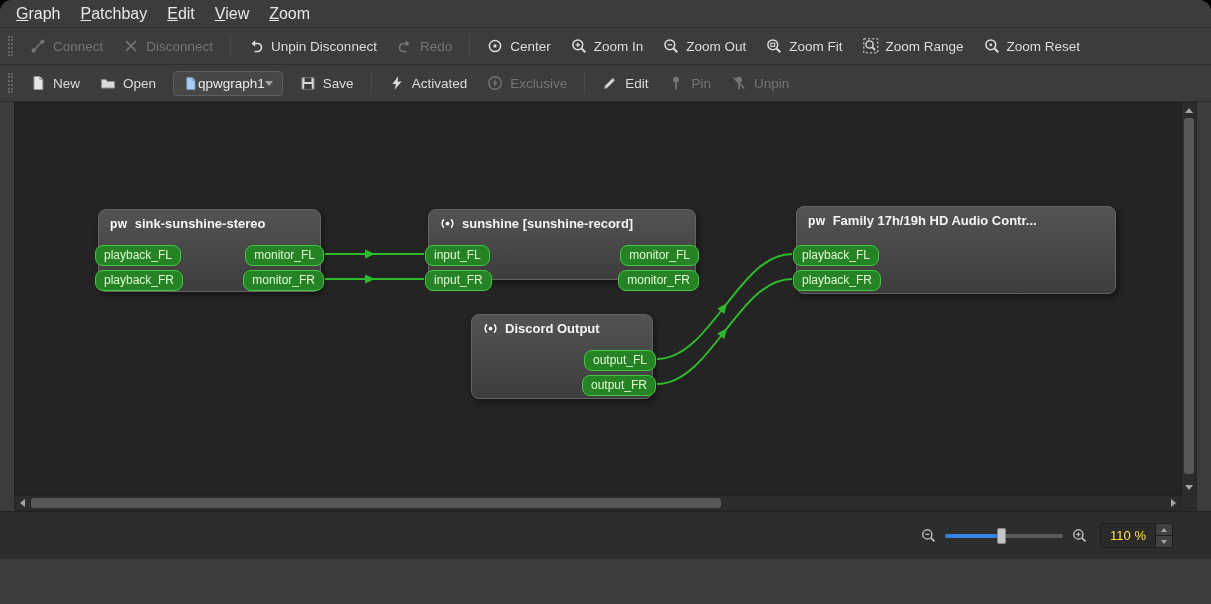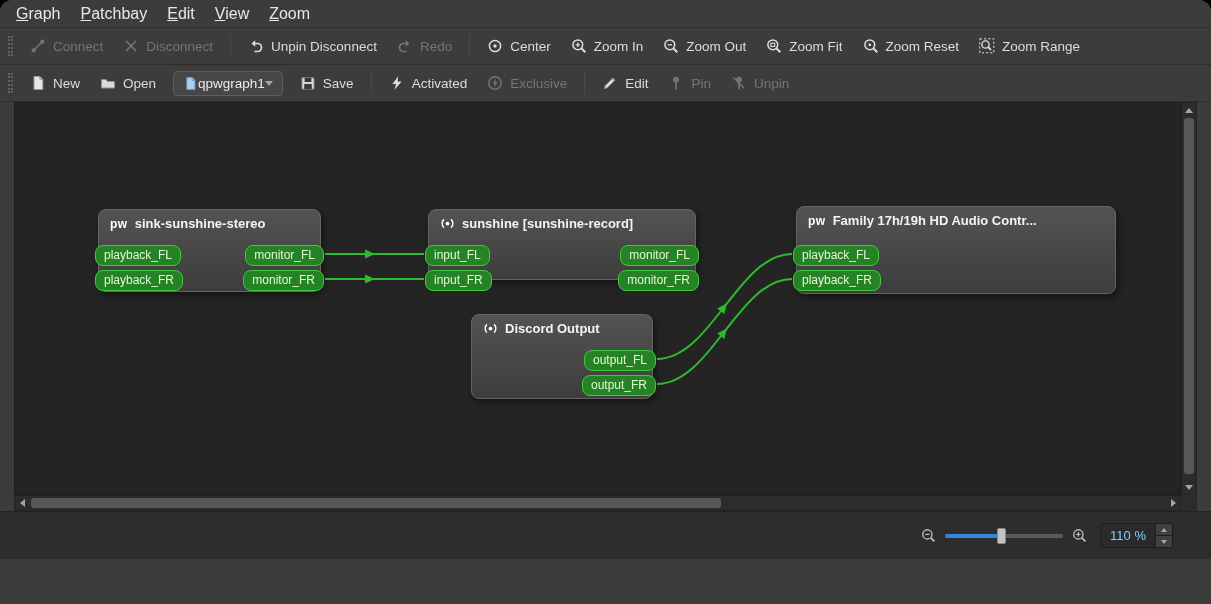--- a/index.html
+++ b/index.html
@@ -85,21 +85,21 @@
   .hthumb { position:absolute; top:2px; left:16px; width:690px; height:10px; background:#585858; border-radius:3px; }
   
   .statusbar { height:48px; background:#2d2d2d; border-top:1px solid #232323;
     display:flex; align-items:center; justify-content:flex-end; gap:9px; padding-right:38px; flex:0 0 auto; }
   .zoom-slider { position:relative; width:118px; height:4px; background:#5a5a5a; border-radius:2px; }
   .zs-fill { position:absolute; left:0; top:0; width:56px; height:4px; background:#3584e4; border-radius:2px; }
   .zs-thumb { position:absolute; left:52px; top:-6px; width:9px; height:16px;
     background:#c4c4c4; border:1px solid #8b8b8b; border-radius:2px; }
   .zoom-spin { display:flex; align-items:stretch; background:#2a2a2a; border:1px solid #1e1e1e;
     border-radius:3px; overflow:hidden; margin-left:4px; }
-  .zs-value { padding:4px 9px; font-size:13px; color:#7dd3fc; min-width:44px; text-align:left; }
+  .zs-value { padding:4px 9px; font-size:13px; color:#fde047; min-width:44px; text-align:left; }
   .zs-arrows { display:flex; flex-direction:column; width:17px; border-left:1px solid #1e1e1e; }
   .zs-up, .zs-down { flex:1; display:flex; align-items:center; justify-content:center; background:#414141; }
   .zs-up { border-bottom:1px solid #1e1e1e; }
   .zs-up .tri-up { border-bottom-width:4px; border-left-width:3.5px; border-right-width:3.5px; }
   .zs-down .tri-down { border-top-width:4px; border-left-width:3.5px; border-right-width:3.5px; }
 </style>
 </head>
 <body>
 
 <div class="window">
@@ -192,34 +192,34 @@
       <svg width="16" height="16" viewBox="0 0 16 16">
           <circle cx="6.8" cy="6.8" r="4.9" stroke="currentColor" stroke-width="1.5" fill="none"></circle>
           <path d="M10.5 10.5 L14.3 14.3" stroke="currentColor" stroke-width="2"></path>
           <rect x="4.9" y="5.2" width="3.8" height="3.2" stroke="currentColor" stroke-width="1.1" fill="none"></rect>
         </svg>
       <span>Zoom Fit</span>
     </button>
 
     <button class="tbtn">
       <svg width="16" height="16" viewBox="0 0 16 16">
+          <rect x="0.8" y="0.8" width="14" height="14" stroke="currentColor" stroke-width="1" stroke-dasharray="2.2 2" fill="none"></rect>
+          <circle cx="6.5" cy="6.5" r="3.6" stroke="currentColor" stroke-width="1.4" fill="none"></circle>
+          <path d="M9.2 9.2 L12 12" stroke="currentColor" stroke-width="1.8"></path>
+        </svg>
+      <span>Zoom Range</span>
+    </button>
+
+    <button class="tbtn">
+      <svg width="16" height="16" viewBox="0 0 16 16">
           <circle cx="6.8" cy="6.8" r="4.9" stroke="currentColor" stroke-width="1.5" fill="none"></circle>
           <path d="M10.5 10.5 L14.3 14.3" stroke="currentColor" stroke-width="2"></path>
           <circle cx="6.8" cy="6.8" r="1.4" fill="currentColor"></circle>
         </svg>
       <span>Zoom Reset</span>
-    </button>
-
-    <button class="tbtn">
-      <svg width="16" height="16" viewBox="0 0 16 16">
-          <rect x="0.8" y="0.8" width="14" height="14" stroke="currentColor" stroke-width="1" stroke-dasharray="2.2 2" fill="none"></rect>
-          <circle cx="6.5" cy="6.5" r="3.6" stroke="currentColor" stroke-width="1.4" fill="none"></circle>
-          <path d="M9.2 9.2 L12 12" stroke="currentColor" stroke-width="1.8"></path>
-        </svg>
-      <span>Zoom Range</span>
     </button>
   </div>
 
   <div class="toolbar">
     <span class="thandle"></span>
 
     <button class="tbtn">
       <svg width="16" height="16" viewBox="0 0 16 16">
           <path d="M4 1.5 H9.8 L12.8 4.5 V14.5 H4 Z" fill="#e6e6e6" stroke="#9a9a9a" stroke-width="1"></path>
           <path d="M9.8 1.5 V4.5 H12.8" fill="none" stroke="#9a9a9a" stroke-width="1"></path>

